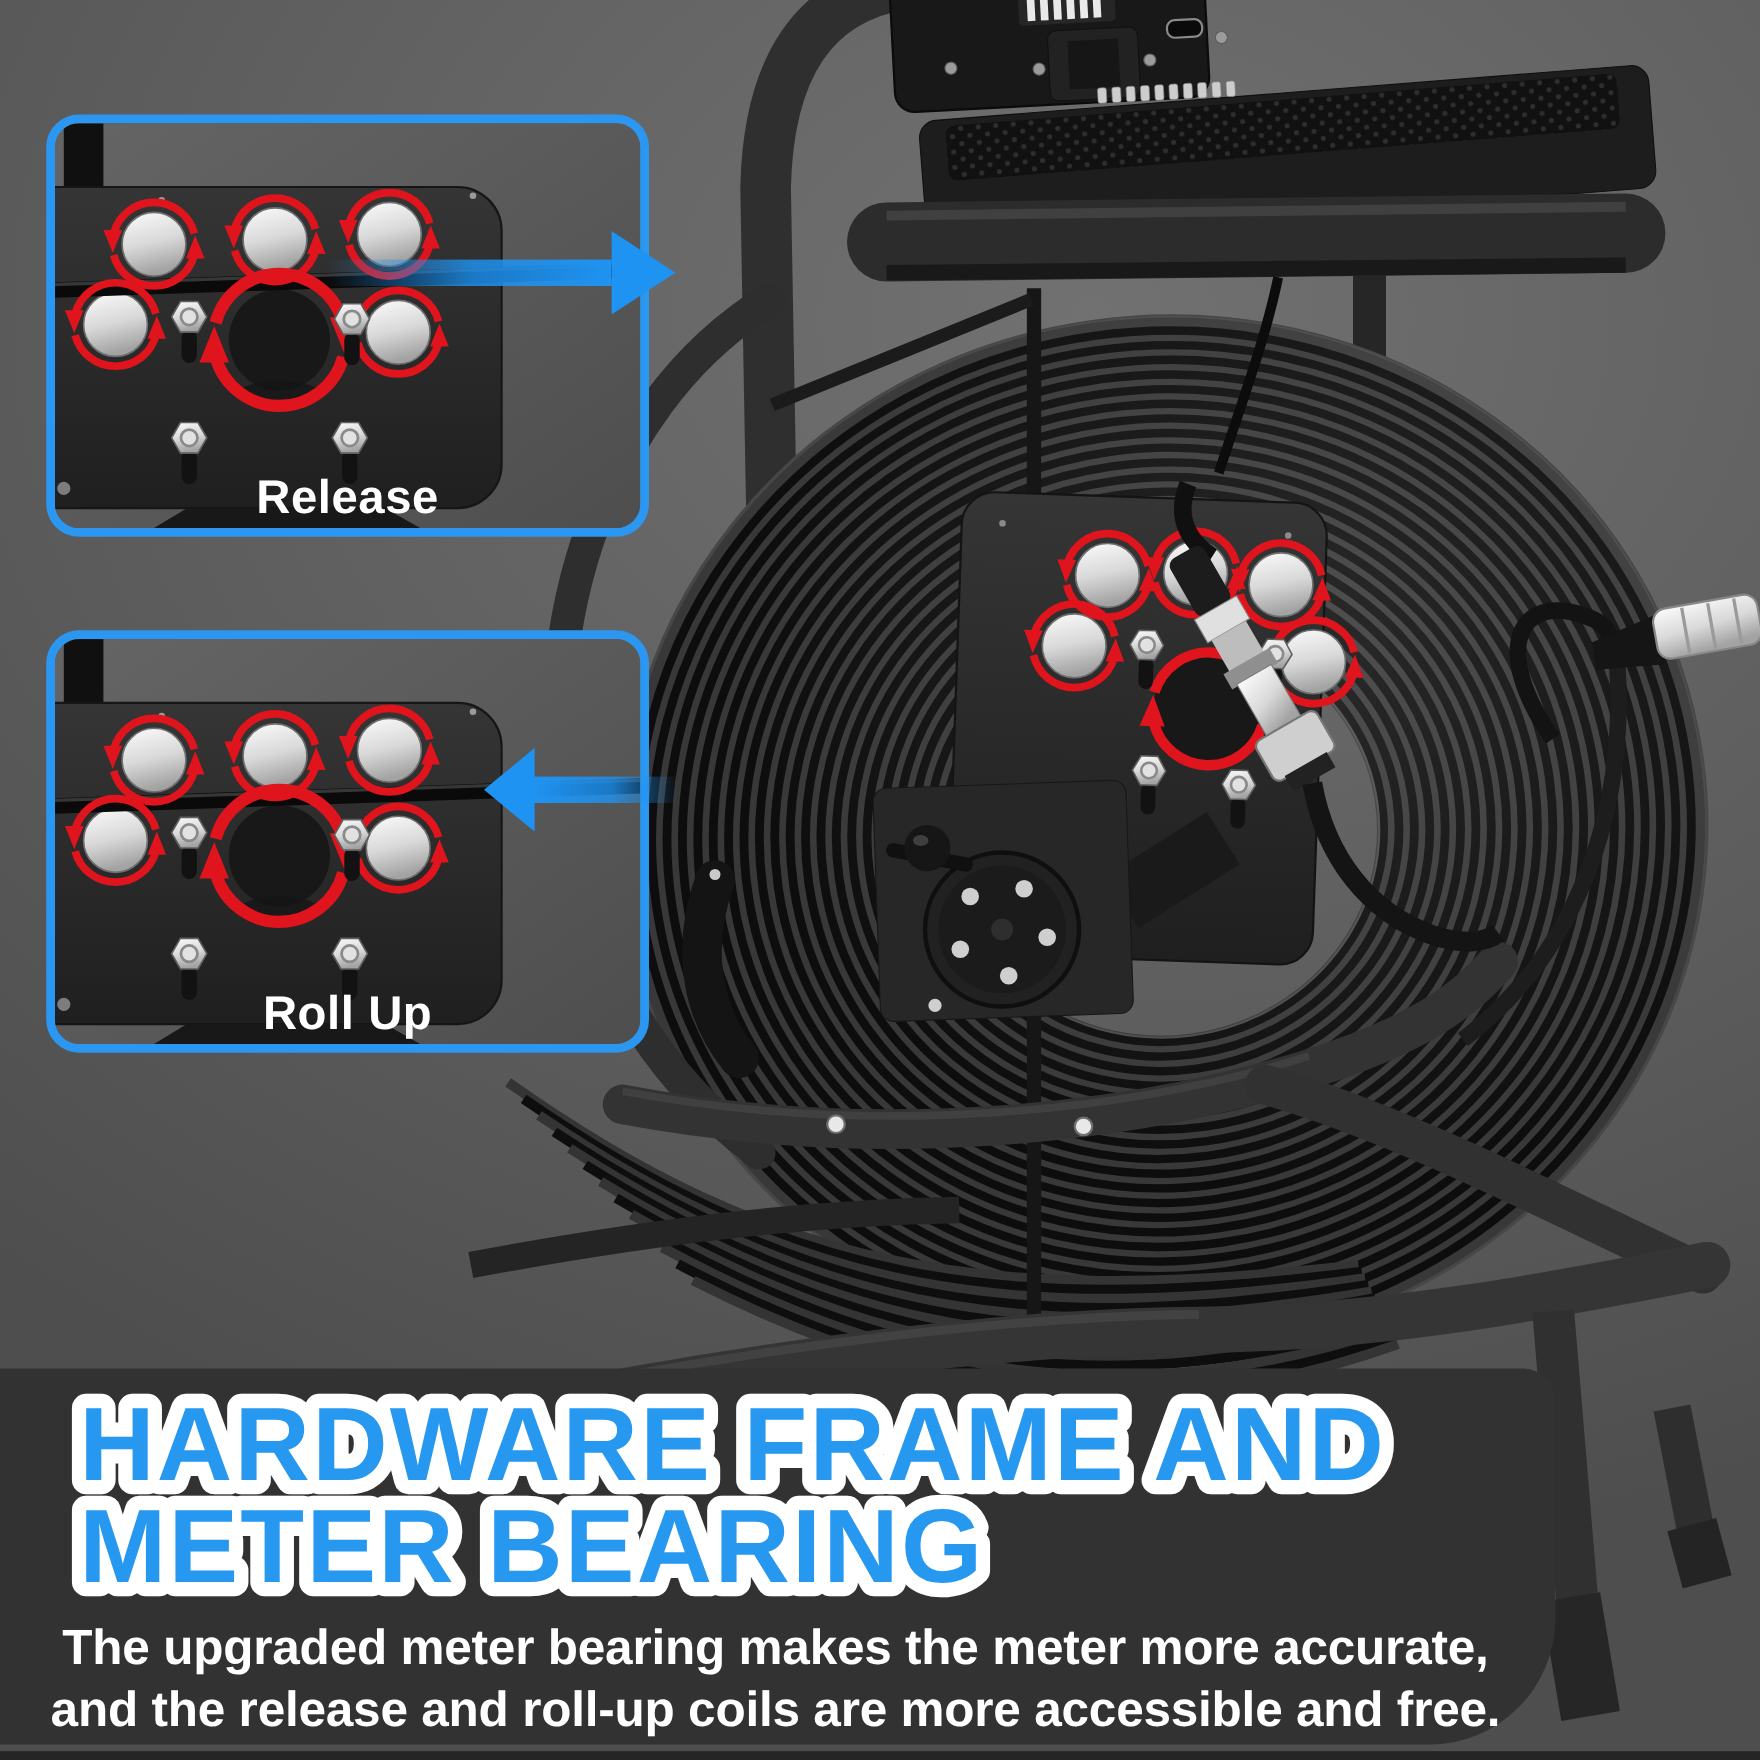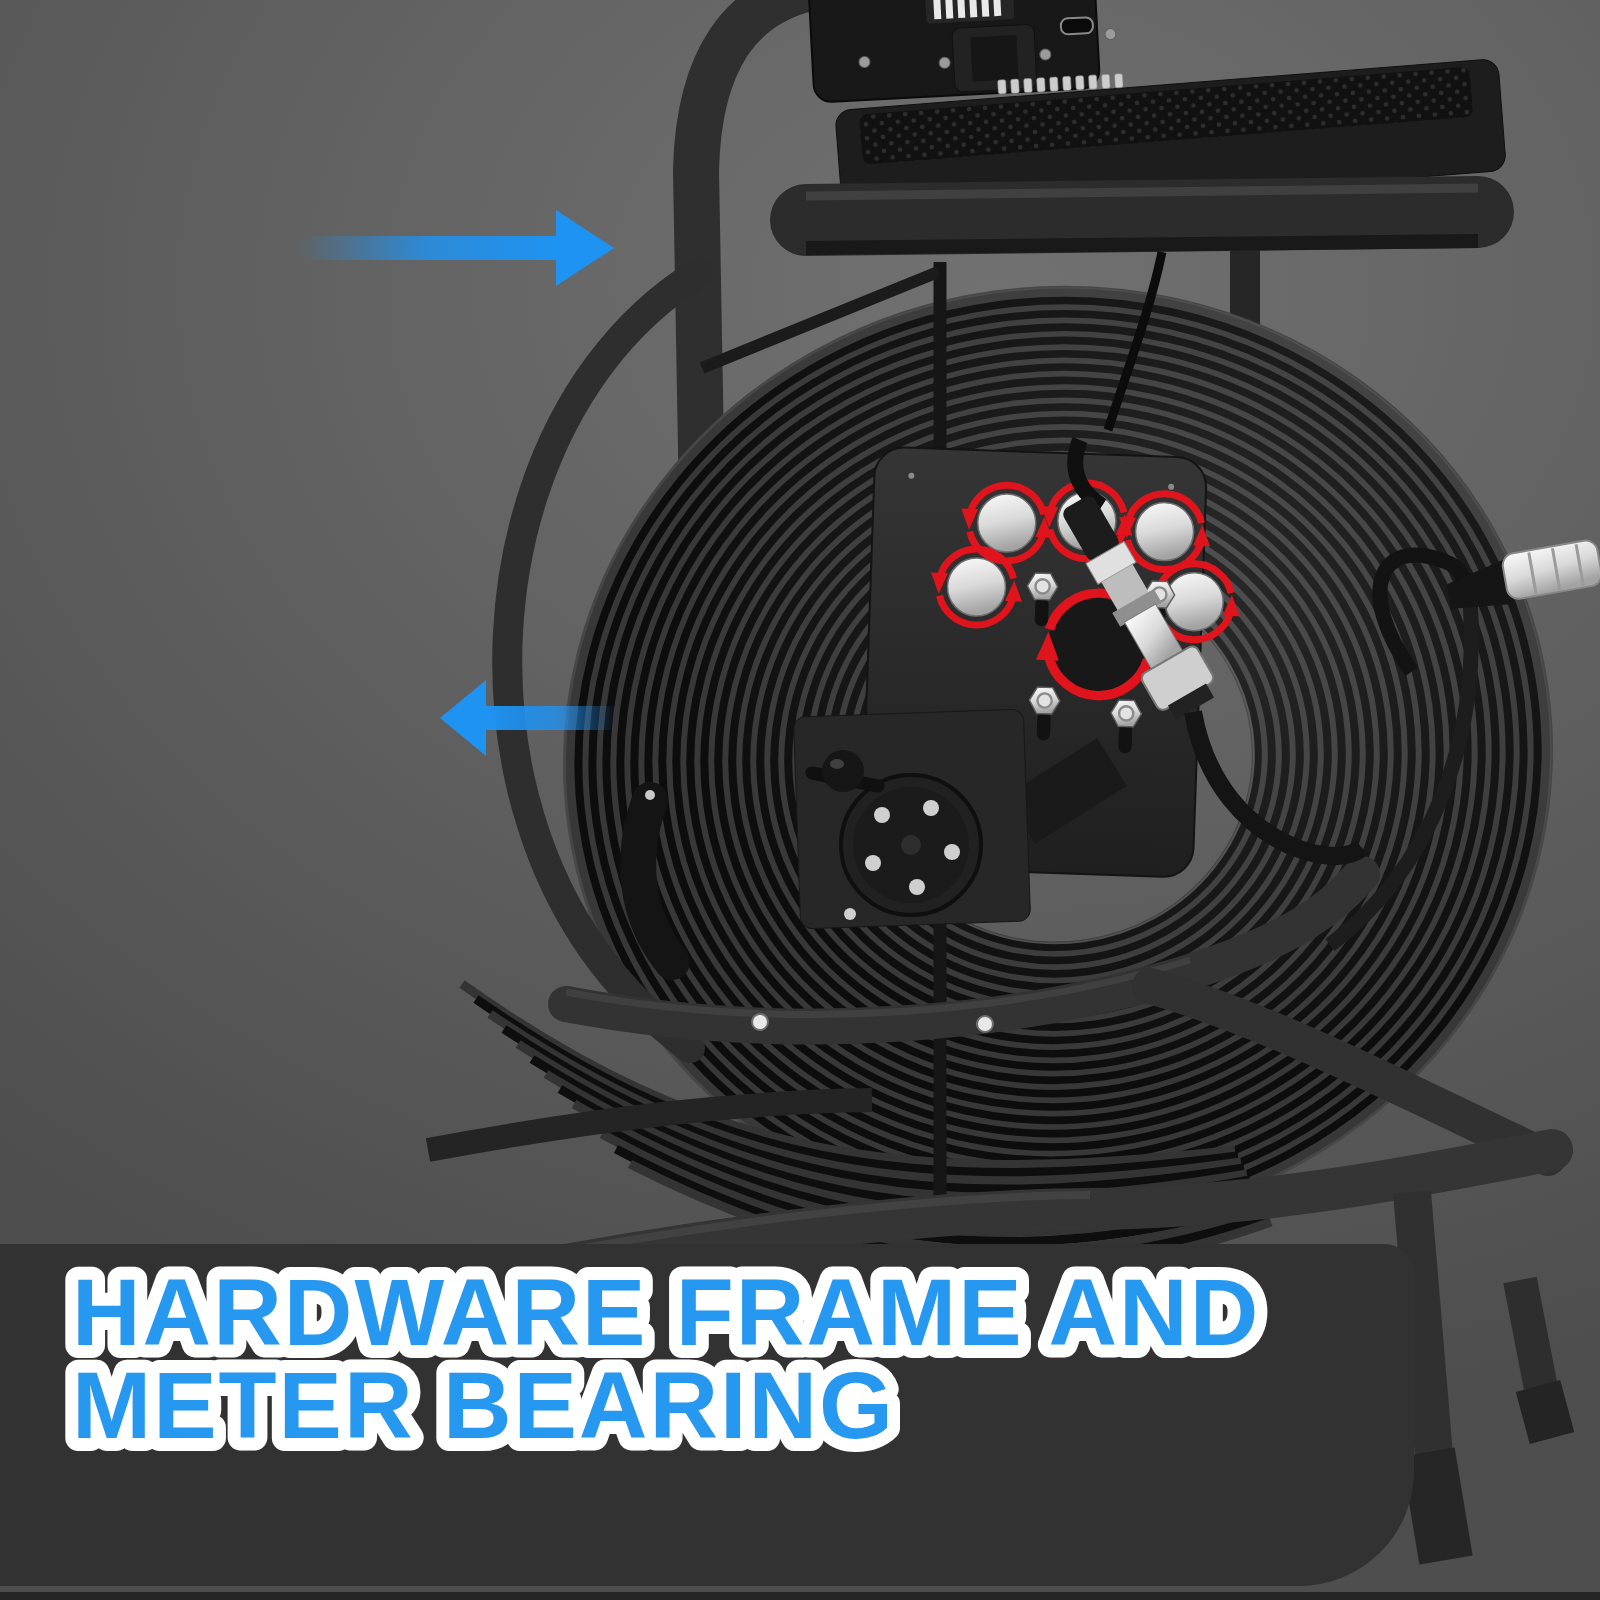--- a/index.html
+++ b/index.html
@@ -310,32 +310,48 @@
     <g transform="rotate(-10 1500 585)">
       <path d="M 1398 655 C 1356 566 1390 518 1446 550 C 1470 563 1468 578 1456 586" fill="none" stroke="#131313" stroke-width="15"></path>
       <polygon points="1448,575 1510,560 1510,606 1448,600" fill="#151515"></polygon>
       <rect x="1506" y="556" width="96" height="46" rx="12" fill="url(#silver)" stroke="#878787" stroke-width="2"></rect>
       <line x1="1534" y1="558" x2="1534" y2="600" stroke="#9a9a9a" stroke-width="3"></line>
       <line x1="1558" y1="558" x2="1558" y2="600" stroke="#9a9a9a" stroke-width="3"></line>
       <line x1="1582" y1="558" x2="1582" y2="600" stroke="#9a9a9a" stroke-width="3"></line>
     </g>
   </svg>
 
-
+  <div class="inset" id="inset-release">
+    <svg viewBox="0 0 532 368">
+      <use href="#insetDiagram"></use>
+    </svg>
+    <div class="inset-label">Release</div>
+  </div>
+
+  <div class="inset" id="inset-rollup">
+    <svg viewBox="0 0 532 368">
+      <use href="#insetDiagram"></use>
+    </svg>
+    <div class="inset-label">Roll Up</div>
+  </div>
 
   <svg class="arrow" id="arrow-release" width="320" height="88">
     <rect x="0" y="32" width="258" height="24" fill="url(#agradR)"></rect>
     <polygon points="258,6 316,44 258,82" fill="#1f93f2"></polygon>
   </svg>
   <svg class="arrow" id="arrow-rollup" width="178" height="88">
     <polygon points="48,6 48,82 2,44" fill="#1f93f2"></polygon>
     <rect x="46" y="32" width="132" height="24" fill="url(#agradL)"></rect>
   </svg>
 
   <div class="band">
     <svg class="heading-svg" width="1340" height="245">
       <text x="30" y="93">HARDWARE FRAME AND</text>
       <text x="30" y="186">METER BEARING</text>
     </svg>
+    <div class="band-text">
+      <div>The upgraded meter bearing makes the meter more accurate,</div>
+      <div>and the release and roll-up coils are more accessible and free.</div>
+    </div>
   </div>
 
   <div class="bottom-strip"></div>
 </div>
 
 </body></html>

